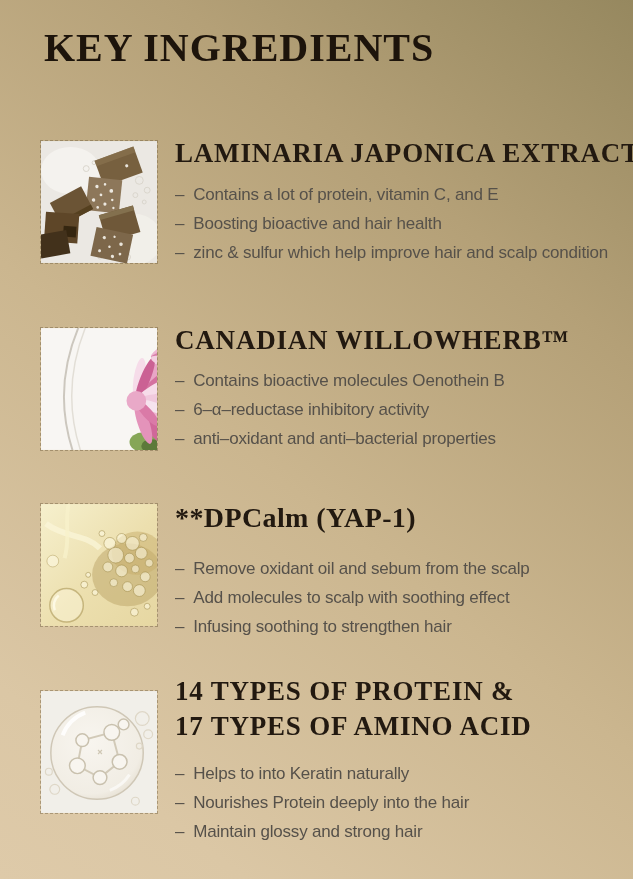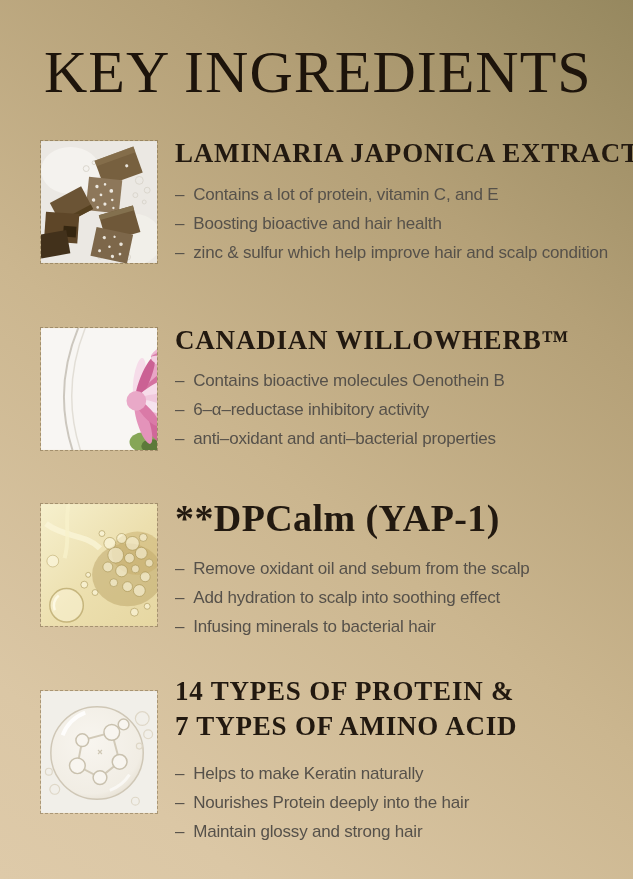--- a/index.html
+++ b/index.html
@@ -4,38 +4,38 @@
 <style>
   html,body{margin:0;padding:0;}
   body{font-family:"Liberation Sans",sans-serif;}
   .canvas{
     position:relative;
     width:633px;height:879px;
     overflow:hidden;
     background:linear-gradient(218deg,#96885f 0%,#b4a077 26%,#cbb68f 55%,#dbc7a5 86%,#decaa9 100%);
   }
   .page-title{
-    position:absolute;left:44px;top:44px;
+    position:absolute;left:44px;top:20px;
     font-family:"Liberation Serif",serif;
-    font-size:60px;line-height:56px;font-weight:400;
+    font-size:40px;line-height:56px;font-weight:700;
     letter-spacing:1px;color:#1d140b;white-space:nowrap;
   }
   .thumb{
     position:absolute;left:40px;width:118px;height:124px;
     border:1px dashed rgba(110,92,60,0.45);
     box-sizing:border-box;
   }
   .thumb svg{display:block;width:100%;height:100%;}
   .sec-text{position:absolute;left:175px;}
   .sec-heading{
     font-family:"Liberation Serif",serif;
     font-size:27px;line-height:30px;font-weight:600;
     letter-spacing:0.8px;color:#221910;white-space:nowrap;margin:0;
   }
-  .sec-heading.big{font-size:38px;line-height:36px;letter-spacing:0.4px;}
+  .sec-heading.big{font-size:28px;line-height:36px;letter-spacing:0.4px;}
   .sec-heading .hline{display:block;line-height:35px;}
   .bullets{position:absolute;left:175px;}
   .bullet{
     display:flex;align-items:baseline;
     font-size:17px;line-height:29px;letter-spacing:-0.2px;
     color:#56514a;white-space:nowrap;
   }
   .bullet .dash{margin-right:9px;flex:0 0 auto;}
 </style>
 </head>
@@ -263,25 +263,25 @@
   <div class="sec-text" style="top:500px;">
     <h2 class="sec-heading big">**DPCalm (YAP-1)</h2>
   </div>
   <div class="bullets" style="top:554px;">
     <div class="bullet">
         <span class="dash">–</span>
         <span>Remove oxidant oil and sebum from the scalp</span>
       </div>
     <div class="bullet">
         <span class="dash">–</span>
-        <span>Add hydration to scalp into soothing effect</span>
-      </div>
-    <div class="bullet">
-        <span class="dash">–</span>
-        <span>Infusing minerals to bacterial hair</span>
+        <span>Add molecules to scalp with soothing effect</span>
+      </div>
+    <div class="bullet">
+        <span class="dash">–</span>
+        <span>Infusing soothing to strengthen hair</span>
       </div>
   </div>
 
   <div class="thumb" style="top:690px;">
     <svg viewBox="0 0 118 124">
       <defs>
         <radialGradient id="bub" cx="0.42" cy="0.38" r="0.75">
           <stop offset="0" stop-color="#f8f5ef"></stop>
           <stop offset="0.75" stop-color="#f1ede4"></stop>
           <stop offset="0.95" stop-color="#e2dbcc"></stop>
@@ -311,27 +311,27 @@
           <circle cx="14" cy="100" r="5"></circle>
         <circle cx="8" cy="82" r="3.5"></circle>
           <circle cx="96" cy="112" r="4"></circle>
       </g>
       <path d="M 58,60 l 4,4 m -4,0 l 4,-4" stroke="#cfc7b4" stroke-width="1.2"></path>
     </svg>
   </div>
   <div class="sec-text" style="top:674px;">
     <h2 class="sec-heading">
         <span class="hline">14 TYPES OF PROTEIN &amp;</span>
-        <span class="hline">7 TYPES OF AMINO ACID</span>
+        <span class="hline">17 TYPES OF AMINO ACID</span>
       </h2>
   </div>
   <div class="bullets" style="top:759px;">
     <div class="bullet">
         <span class="dash">–</span>
-        <span>Helps to make Keratin naturally</span>
+        <span>Helps to into Keratin naturally</span>
       </div>
     <div class="bullet">
         <span class="dash">–</span>
         <span>Nourishes Protein deeply into the hair</span>
       </div>
     <div class="bullet">
         <span class="dash">–</span>
         <span>Maintain glossy and strong hair</span>
       </div>
   </div>

